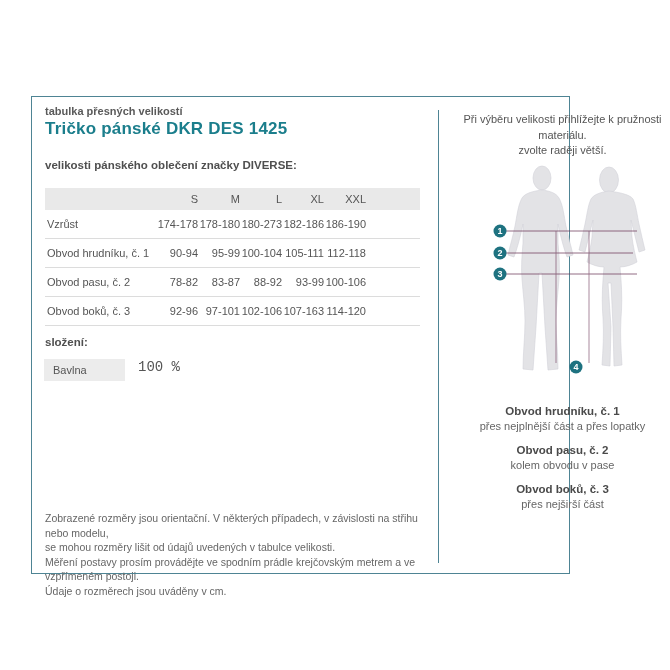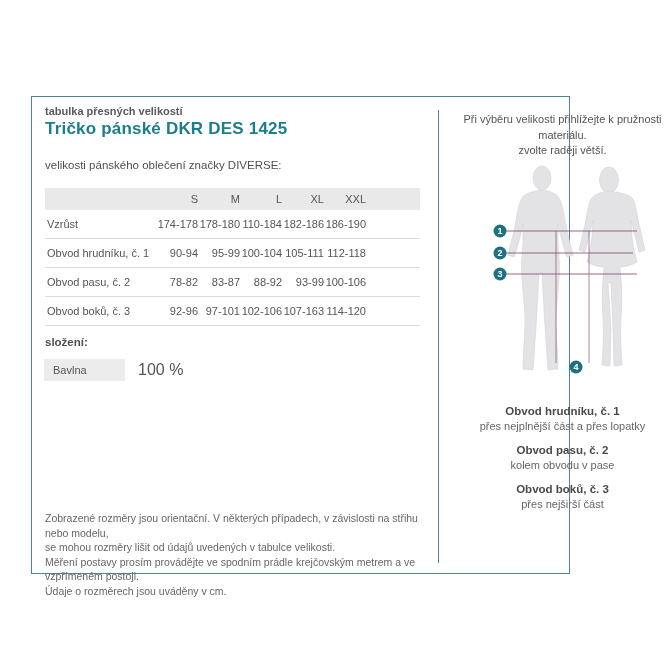--- a/index.html
+++ b/index.html
@@ -8,34 +8,34 @@
     font-family:"Liberation Sans", sans-serif;color:#555;
     -webkit-font-smoothing:antialiased;
   }
   .abs{position:absolute;}
   .frame{
     position:absolute;left:7px;top:96px;width:539px;height:478px;
     border:1px solid #4e8494;background:#fff;box-sizing:border-box;margin-left:24px;
   }
   .eyebrow{left:13px;top:8px;font-size:11px;font-weight:700;color:#5a5a5a;}
   .title{left:13px;top:22px;font-size:17px;font-weight:700;color:#1b7e8c;letter-spacing:.2px;}
-  .subtitle{left:13px;top:62px;font-size:11.5px;font-weight:400;color:#4f4f4f;}
+  .subtitle{left:13px;top:62px;font-size:11.5px;font-weight:700;color:#4f4f4f;}
 
   .size-table{left:13px;top:91px;width:375px;font-size:11px;color:#555;}
   .thead{display:flex;align-items:center;background:#e9e9e9;height:22px;}
   .trow{display:flex;align-items:center;height:28px;border-bottom:1px solid #dcdcdc;}
   .cell-label{width:111px;box-sizing:border-box;padding-left:2px;}
   .cell-val{width:42px;text-align:right;}
   .cell-spacer{flex:1;}
 
   .comp-heading{left:13px;top:239px;font-size:11.5px;font-weight:700;color:#4f4f4f;}
-  .comp-row{left:12px;top:262px;display:flex;align-items:center;}
+  .comp-row{left:12px;top:262px;display:flex;align-items:flex-start;}
   .comp-cell{width:81px;height:22px;background:#ececec;display:flex;align-items:center;
     padding-left:9px;box-sizing:border-box;font-size:11px;color:#555;}
-  .comp-val{margin-left:13px;font-size:16px;color:#555;}
+  .comp-val{margin-left:13px;font-size:14px;color:#555;font-family:Liberation Mono, monospace;}
 
   .notes{left:13px;top:414px;font-size:10.5px;color:#666;line-height:14.6px;width:380px;}
 
   .divider{left:406px;top:13px;width:1px;height:453px;background:#4e8494;}
 
   .fit-advice{left:407px;top:15px;width:247px;text-align:center;font-size:11px;
     color:#555;line-height:15.5px;}
 
   .figure-wrap{left:445px;top:68px;width:210px;height:220px;}
 
@@ -59,21 +59,21 @@
       <div class="cell-val">M</div>
       <div class="cell-val">L</div>
       <div class="cell-val">XL</div>
       <div class="cell-val">XXL</div>
       <div class="cell-spacer"></div>
     </div>
     <div class="trow">
       <div class="cell-label">Vzrůst</div>
       <div class="cell-val">174-178</div>
       <div class="cell-val">178-180</div>
-      <div class="cell-val">110-184</div>
+      <div class="cell-val">180-273</div>
       <div class="cell-val">182-186</div>
       <div class="cell-val">186-190</div>
       <div class="cell-spacer"></div>
     </div>
     <div class="trow">
       <div class="cell-label">Obvod hrudníku, č. 1</div>
       <div class="cell-val">90-94</div>
       <div class="cell-val">95-99</div>
       <div class="cell-val">100-104</div>
       <div class="cell-val">105-111</div>

